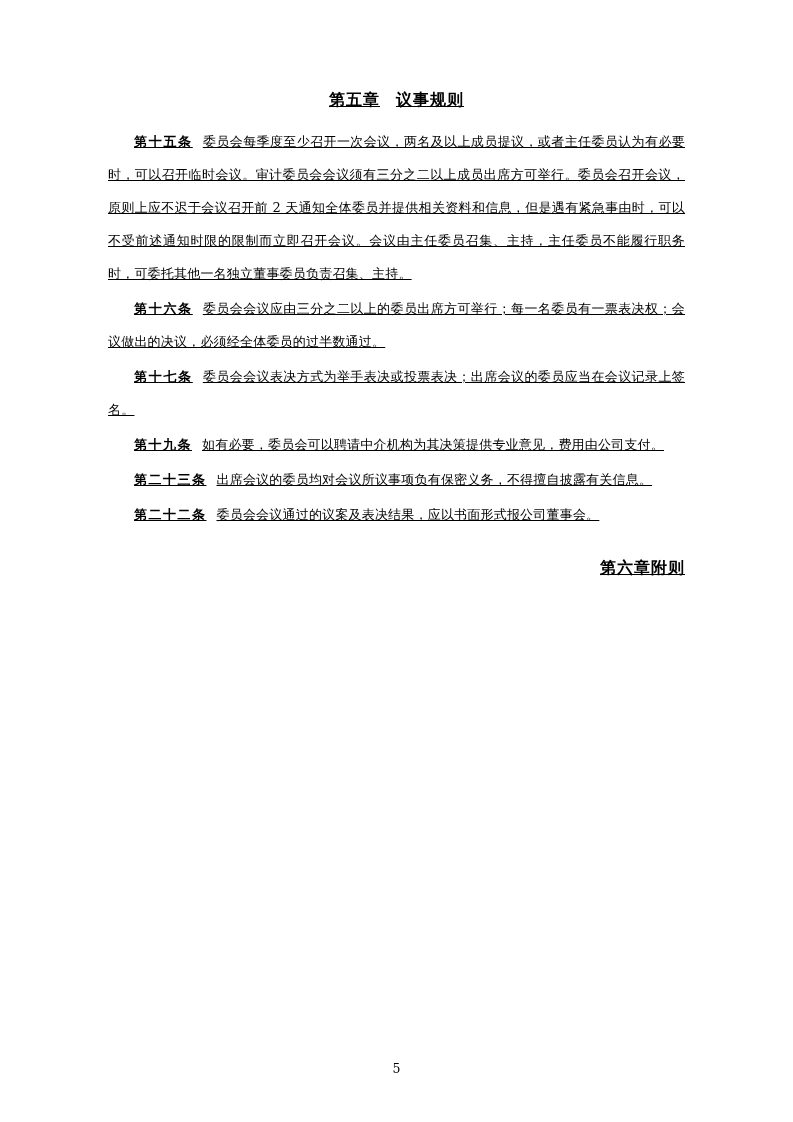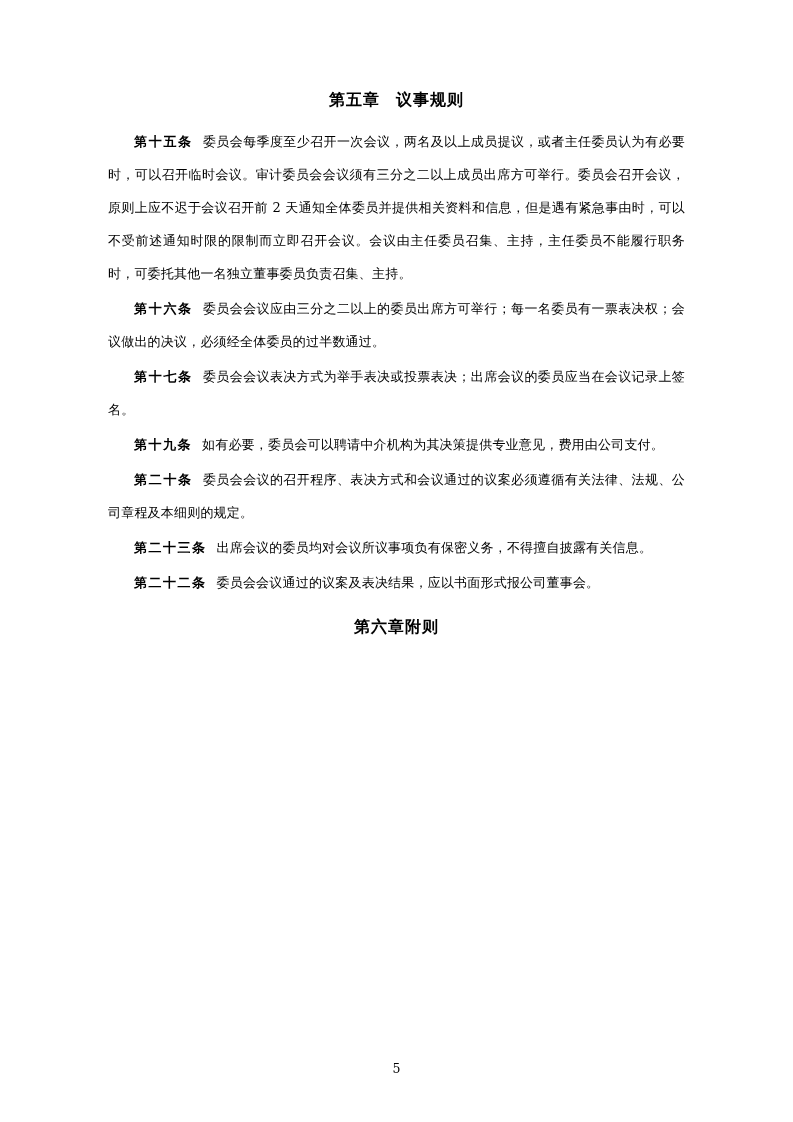--- a/index.html
+++ b/index.html
@@ -14,20 +14,21 @@
     color: #000000;
     position: relative;
     overflow: hidden;
   }
   .page {
     position: relative;
     width: 793px;
     height: 1122px;
     box-sizing: border-box;
     padding: 78px 108px 36px 108px;
+    text-decoration: underline;
   }
   .chapter-heading {
     text-align: center;
     font-size: 16px;
     font-weight: bold;
     letter-spacing: 1px;
     margin: 12px 0 14px 0;
     font-family: "DejaVu Serif", "Liberation Serif", serif;
   }
   .chapter-heading .gap {
@@ -45,25 +46,25 @@
   }
   p.body-para .art-label {
     font-weight: bold;
     letter-spacing: 1.5px;
   }
   p.body-para .art-gap {
     display: inline-block;
     width: 10px;
   }
   .chapter-heading-bottom {
-    text-align: center;
+    text-align: right;
     font-size: 16px;
     font-weight: bold;
     letter-spacing: 1px;
-    margin: 18px 0 0 0;
+    margin: 27px 0 0 0;
   }
   .page-number {
     position: absolute;
     bottom: 46px;
     left: 0;
     width: 100%;
     text-align: center;
     font-size: 12.5px;
     font-family: "DejaVu Serif", "Liberation Serif", serif;
   }
@@ -89,23 +90,20 @@
 
   <p class="body-para">
     <span class="art-label">第十七条</span><span class="art-gap"></span><span>委员会会议表决方式为举手表决或投票表决；出席会议的委员应当在会议记录上签名。</span>
   </p>
 
 
   <p class="body-para">
     <span class="art-label">第十九条</span><span class="art-gap"></span><span>如有必要，委员会可以聘请中介机构为其决策提供专业意见，费用由公司支付。</span>
   </p>
 
-  <p class="body-para">
-    <span class="art-label">第二十条</span><span class="art-gap"></span><span>委员会会议的召开程序、表决方式和会议通过的议案必须遵循有关法律、法规、公司章程及本细则的规定。</span>
-  </p>
 
 
   <p class="body-para">
     <span class="art-label">第二十三条</span><span class="art-gap"></span><span>出席会议的委员均对会议所议事项负有保密义务，不得擅自披露有关信息。</span>
   </p>
 
   <p class="body-para">
     <span class="art-label">第二十二条</span><span class="art-gap"></span><span>委员会会议通过的议案及表决结果，应以书面形式报公司董事会。</span>
   </p>
 

